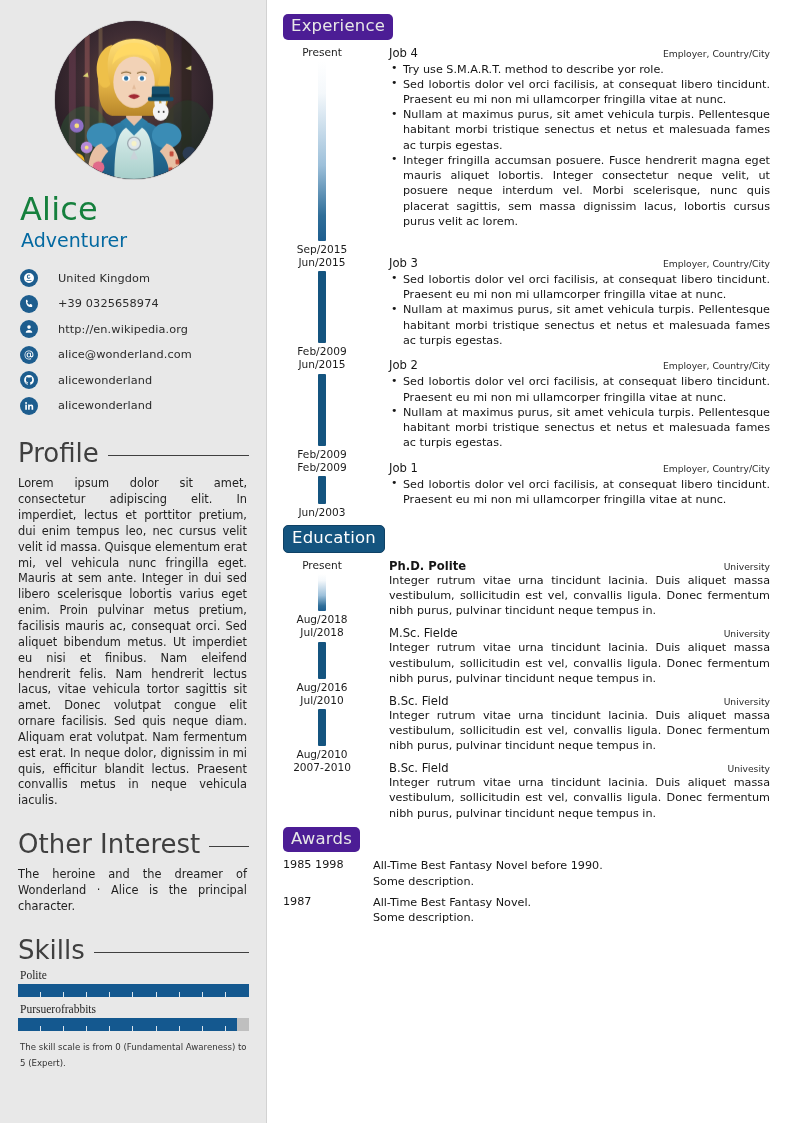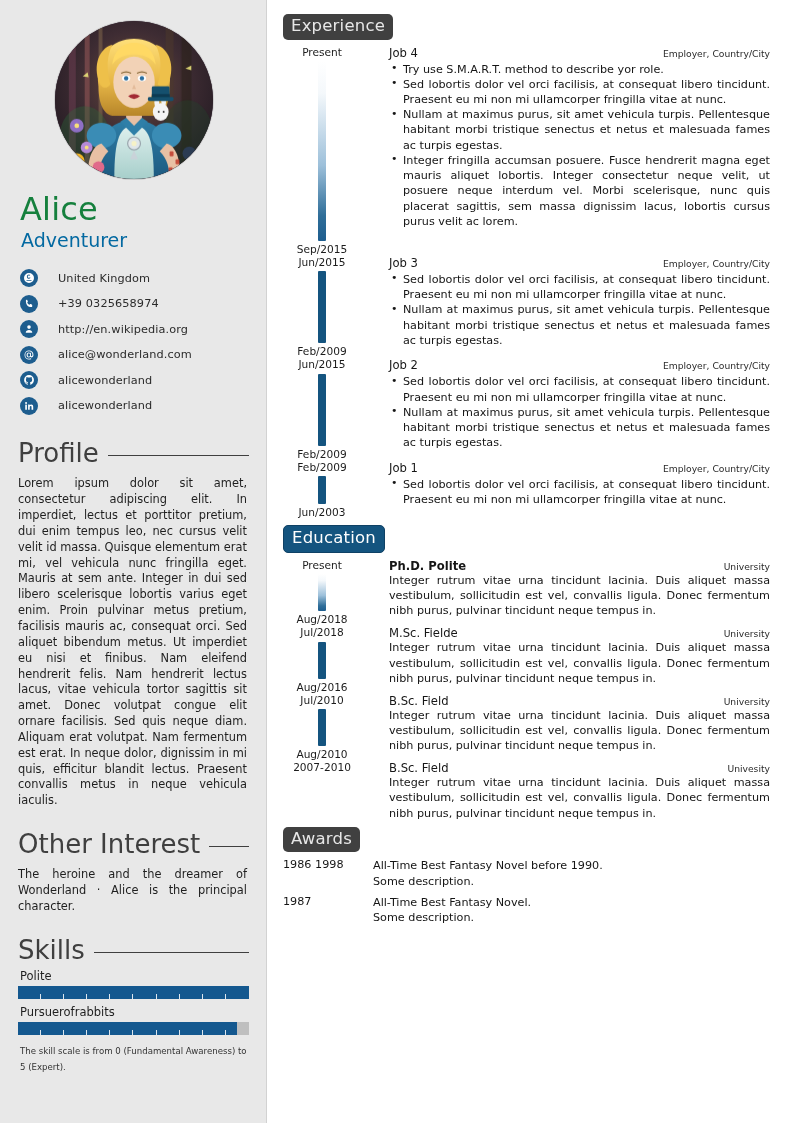--- a/index.html
+++ b/index.html
@@ -60,21 +60,21 @@
 
   .sb-body {
     font-size: 11.4px; color: #1f1f1f; line-height: 1.39;
     text-align: justify; text-justify: inter-word;
     margin-top: 10px; padding-right: 2px;
     -moz-hyphens: auto; hyphens: auto;
   }
 
   
   .skill { margin-top: 6px; }
-  .skill-name { font-size: 11.5px; color: #1f1f1f; margin-bottom: 3px; padding-left: 2px; }
+  .skill-name { font-size: 11.5px; color: #1f1f1f; margin-bottom: 3px; padding-left: 2px; font-family: Liberation Serif, serif; }
   .bar {
     position: relative; height: 13px; width: 100%;
     background: #bfbfbf; overflow: hidden;
   }
   .bar-fill { position: absolute; left: 0; top: 0; bottom: 0; background: #14588f; }
   .bar-ticks { position: absolute; inset: 0; display: flex; }
   .bar-ticks i {
     flex: 1; position: relative;
   }
   .bar-ticks i:after {
@@ -88,21 +88,21 @@
   .main { flex: 1; padding: 14px 24px 0 16px; position: relative; }
 
   .sec-head { display: inline-block; margin-bottom: 6px; }
   .sec-head span {
     display: inline-block;
     font-size: 16.5px; line-height: 1;
     padding: 4px 8px 5px 8px;
     border-radius: 5px;
     letter-spacing: 0.2px;
   }
-  .sec-head.grey span { background: #404040; color: #e7e7e7; }
+  .sec-head.grey span { background: #4c1d95; color: #e7e7e7; }
   .sec-head.blue span { background: #14547f; color: #ffffff; border: 1px solid #0f4165; }
 
   
   .entry { display: flex; position: relative; gap: 16px; }
   .col-date {
     width: 78px; min-width: 78px; position: relative;
     text-align: center; padding-right: 0;
   }
   .date-top, .date-bot {
     font-size: 10.6px; color: #1c1c1c; line-height: 1.25; white-space: nowrap;
@@ -525,21 +525,21 @@
     </div>
 
     <div class="spacer-sm"></div>
 
     
     <div class="sec-head grey">
       <span>Awards</span>
     </div>
 
     <div class="award">
-      <div class="aw-date">1986 1998</div>
+      <div class="aw-date">1985 1998</div>
       <div class="aw-body">
         <div class="aw-t">All-Time Best Fantasy Novel before 1990.</div>
         <div class="aw-d">Some description.</div>
       </div>
     </div>
 
     <div class="award">
       <div class="aw-date">1987</div>
       <div class="aw-body">
         <div class="aw-t">All-Time Best Fantasy Novel.</div>

